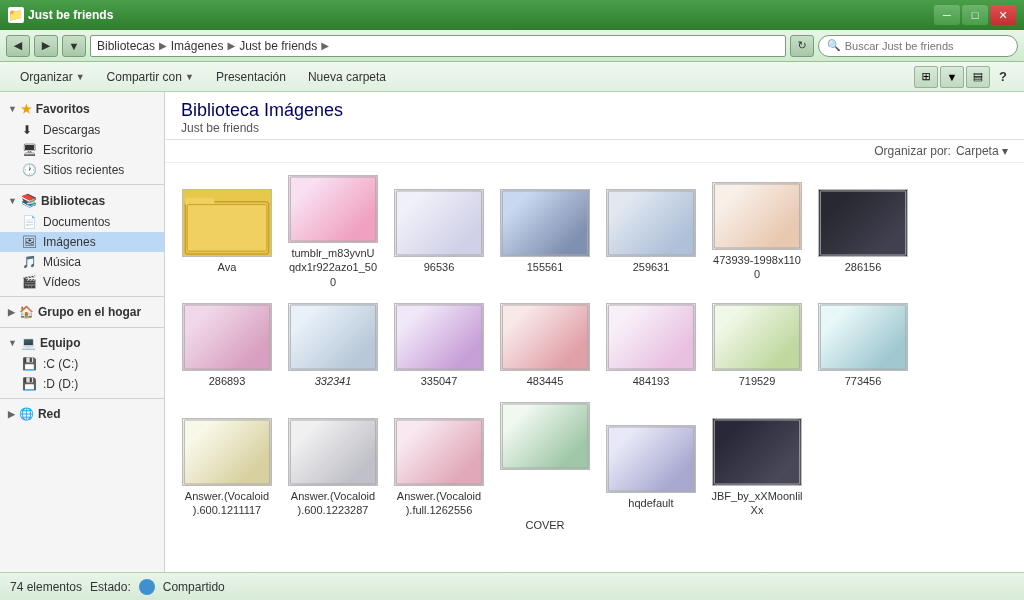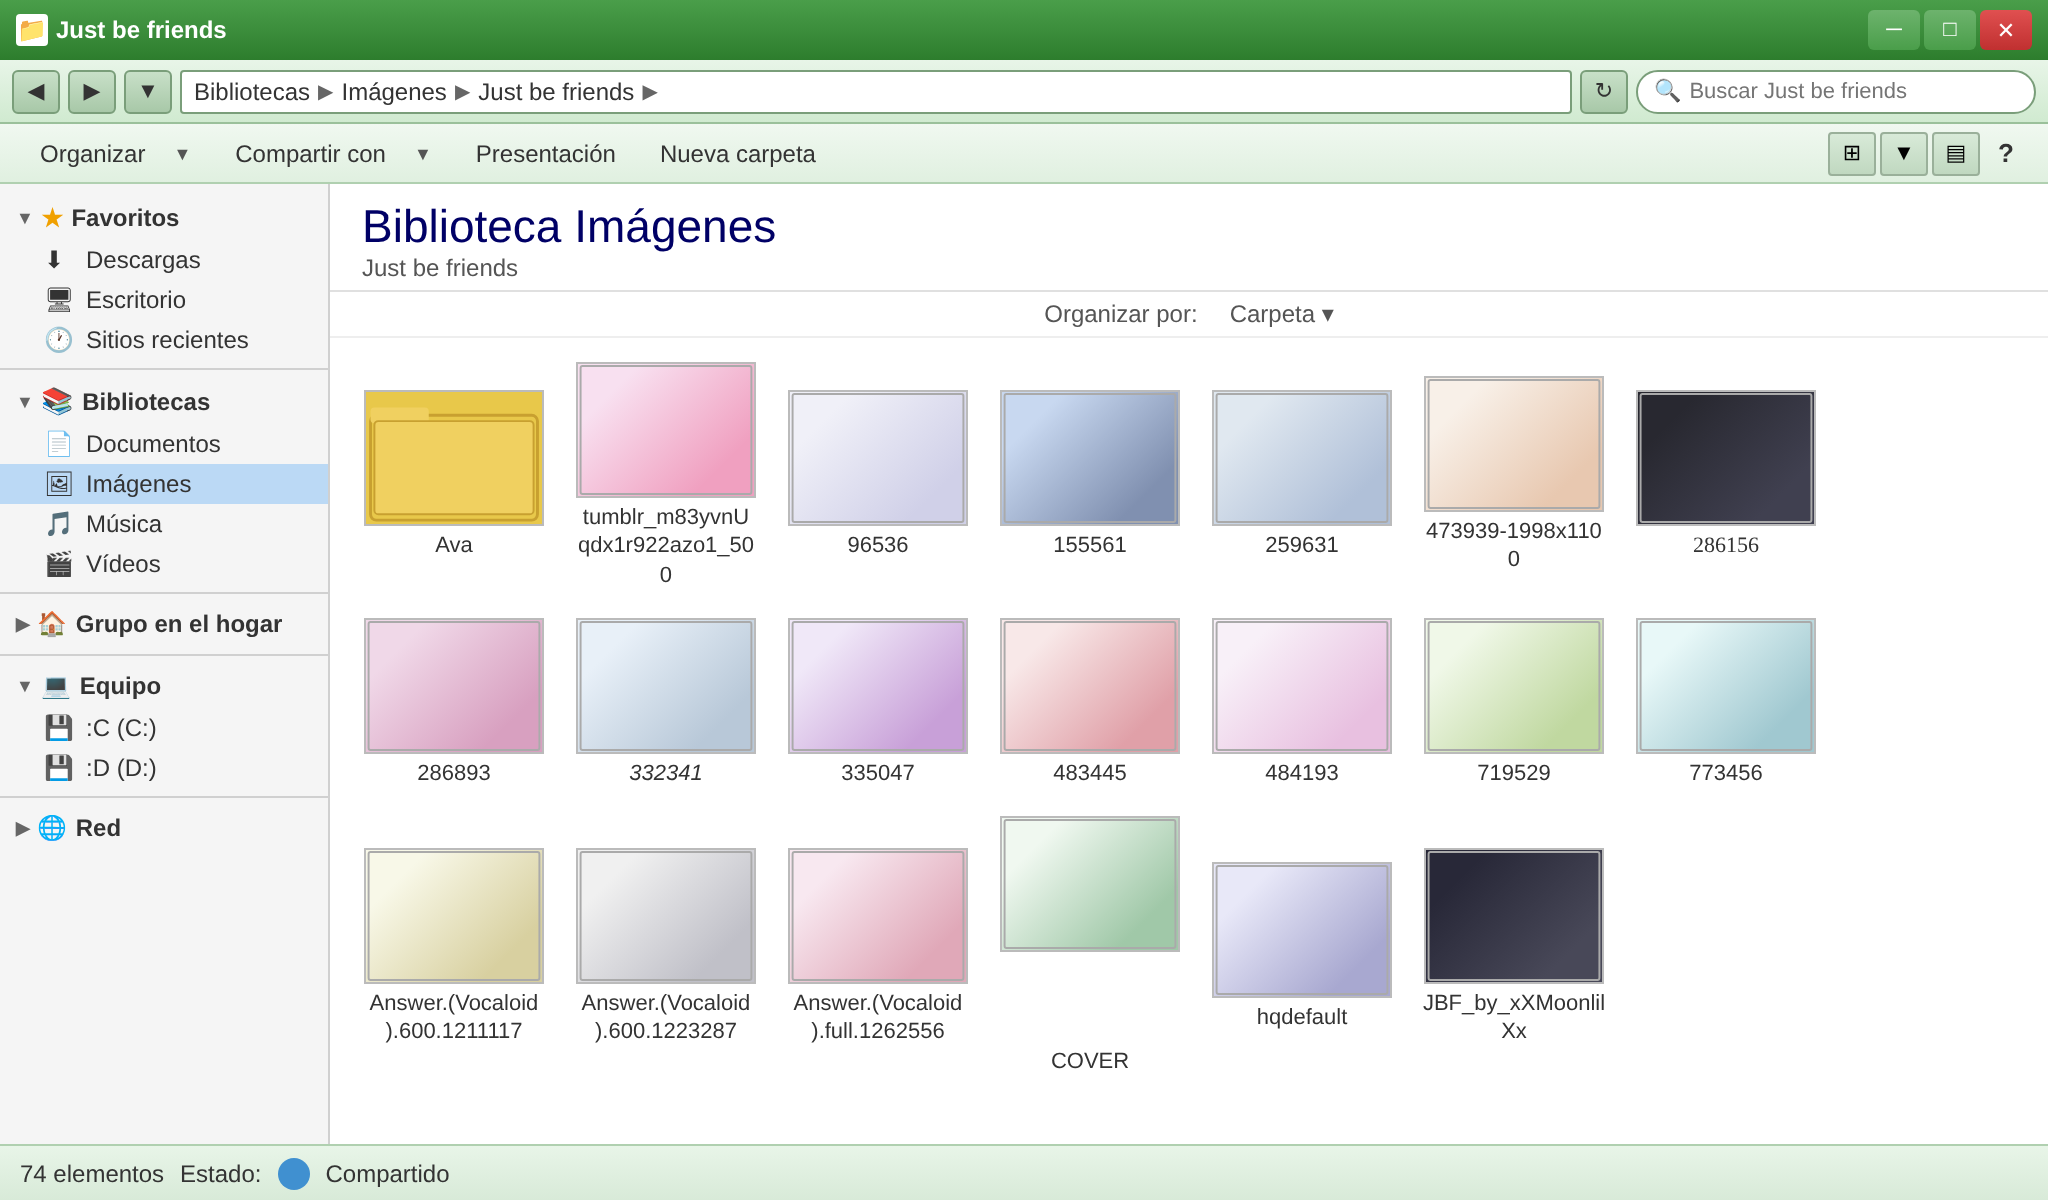--- a/index.html
+++ b/index.html
@@ -86,21 +86,21 @@
     }
     .tool-btn {
       height: 24px;
       padding: 0 10px;
       background: transparent;
       border: none;
       border-radius: 3px;
       cursor: pointer;
       font-size: 12px;
       color: #333;
-      display: flex; align-items: center; gap: 14px;
+      display: flex; align-items: center; gap: 3px;
     }
     .tool-arrow { font-size: 9px; color: #555; }
     .view-btns { margin-left: auto; display: flex; gap: 2px; align-items: center; }
     .view-btn { width: 24px; height: 22px; background: linear-gradient(to bottom, #d8ead8, #c0d8c0); border: 1px solid #9ab09a; border-radius: 2px; display: flex; align-items: center; justify-content: center; cursor: pointer; font-size: 11px; }
     .help-btn { width: 22px; height: 22px; background: transparent; border: none; cursor: pointer; color: #333; font-weight: bold; font-size: 13px; }
 
     
     .main-area {
       display: flex;
       height: calc(600px - 30px - 32px - 30px - 28px);
@@ -140,31 +140,31 @@
     .content-area {
       flex: 1;
       display: flex;
       flex-direction: column;
       overflow: hidden;
     }
     .content-header {
       padding: 8px 16px 4px;
       border-bottom: 1px solid #e0e0e0;
     }
-    .content-title { font-size: 23px; color: #006; font-weight: normal; }
+    .content-title { font-size: 18px; color: #006; font-weight: normal; }
     .content-subtitle { font-size: 12px; color: #555; }
     .organize-bar {
       padding: 4px 16px;
       display: flex;
       align-items: center;
-      justify-content: center;
+      justify-content: flex-end;
       font-size: 12px;
       color: #333;
       border-bottom: 1px solid #eee;
-      gap: 16px;
+      gap: 5px;
     }
     .organize-bar span { color: #555; }
     .organize-link { color: #0645ad; cursor: pointer; }
 
     
     .image-grid {
       flex: 1;
       overflow-y: scroll;
       padding: 8px 12px;
       display: flex;
@@ -443,21 +443,21 @@
           <div class="thumb-label" style="white-space: pre-wrap;">473939-1998x110
 0</div>
         </div>
         <div class="grid-item">
           <div class="thumb t7">
             <svg viewBox="0 0 90 68" xmlns="http://www.w3.org/2000/svg">
         <rect width="90" height="68" fill="transparent"></rect>
         <rect x="1" y="1" width="88" height="66" rx="1" fill="none" stroke="#aaa" stroke-width="1"></rect>
       </svg>
           </div>
-          <div class="thumb-label" style="white-space: pre-wrap; font-family: Liberation Serif, serif;">286156</div>
+          <div class="thumb-label" style="white-space: pre-wrap;">286156</div>
         </div>
         <div class="grid-item">
           <div class="thumb t8">
             <svg viewBox="0 0 90 68" xmlns="http://www.w3.org/2000/svg">
         <rect width="90" height="68" fill="transparent"></rect>
         <rect x="1" y="1" width="88" height="66" rx="1" fill="none" stroke="#aaa" stroke-width="1"></rect>
       </svg>
           </div>
           <div class="thumb-label" style="white-space: pre-wrap;">286893</div>
         </div>

